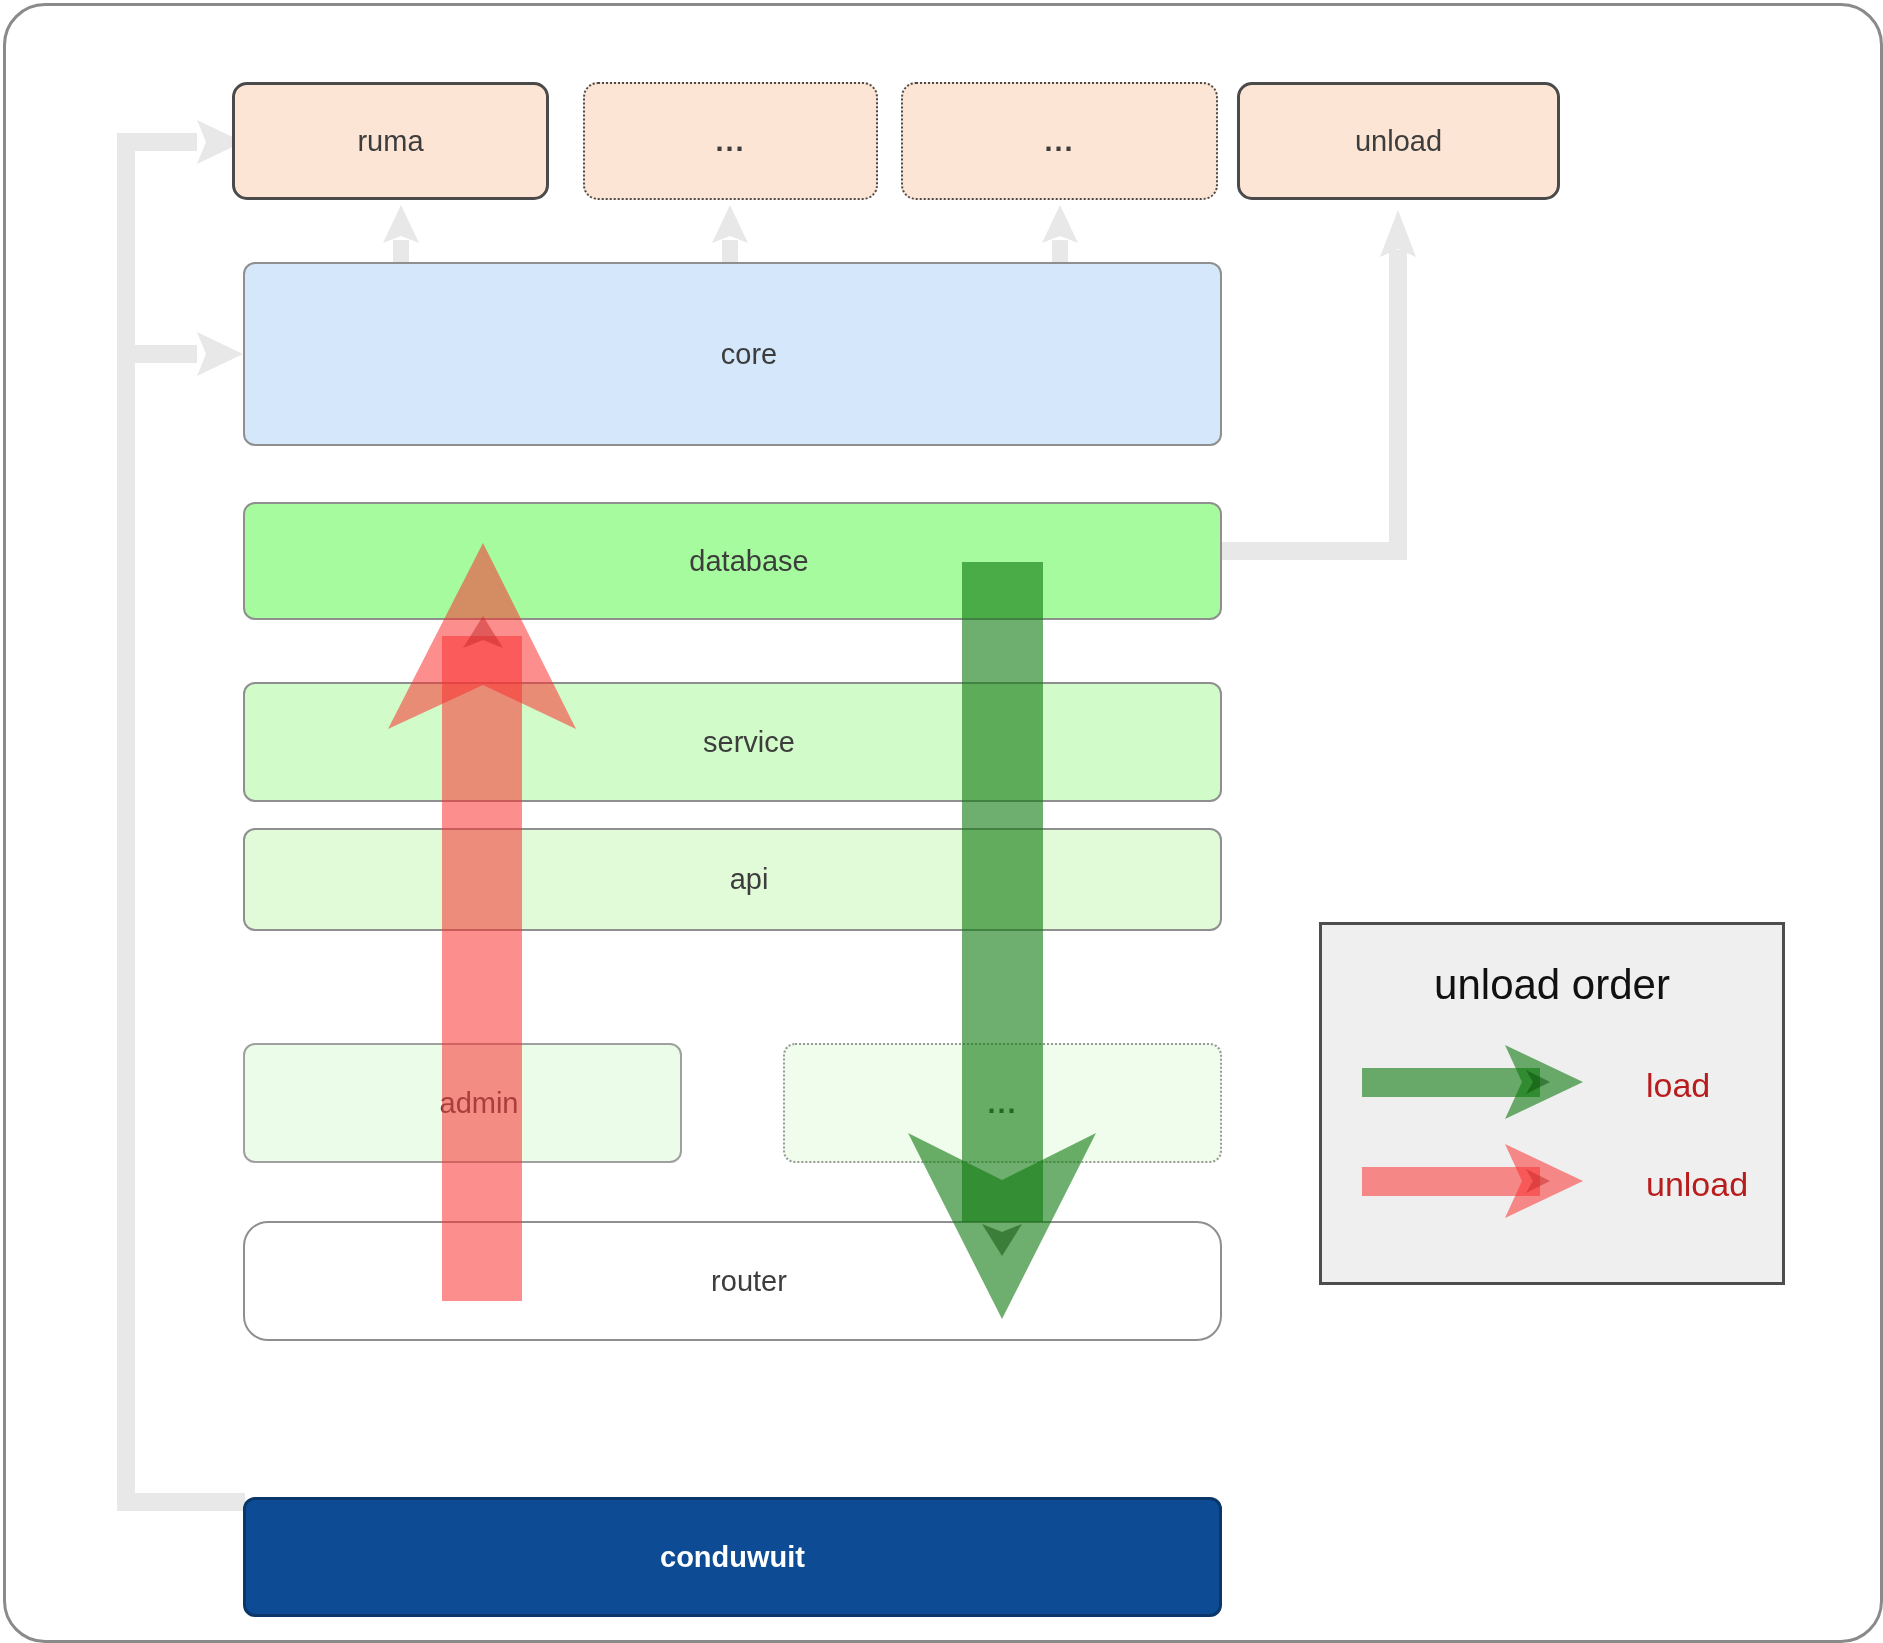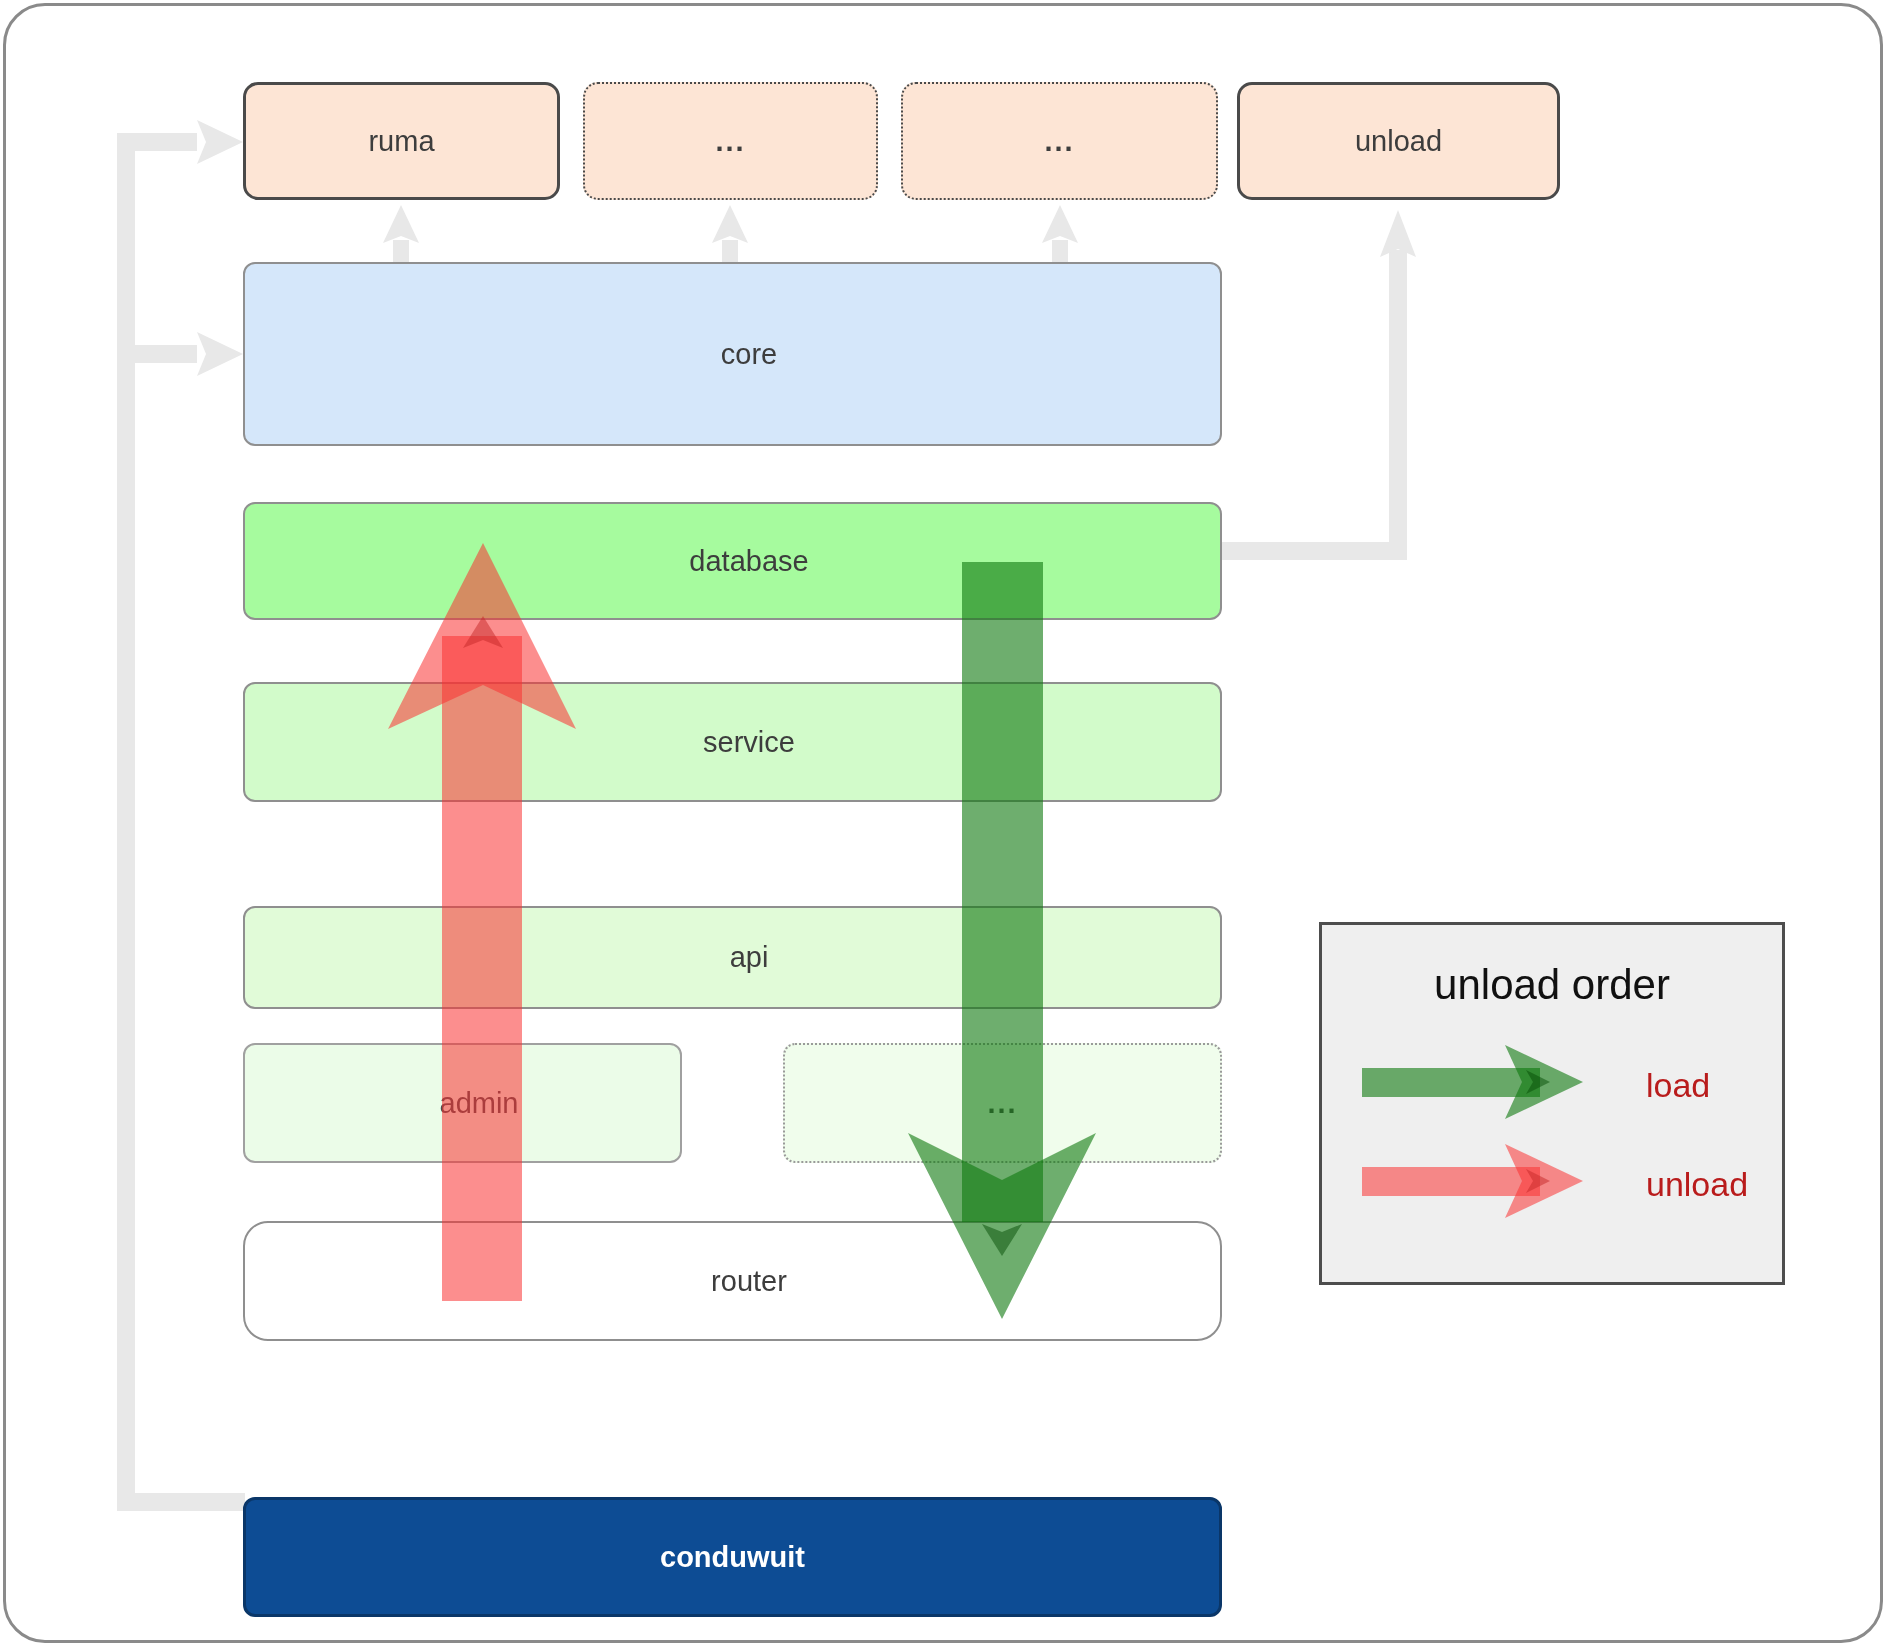--- a/index.html
+++ b/index.html
@@ -68,21 +68,21 @@
       <polygon points="712,243 730,205 748,243 730,236"></polygon>
       <rect x="1052" y="240" width="16" height="23"></rect>
       <polygon points="1042,243 1060,205 1078,243 1060,236"></polygon>
 
       <rect x="1222" y="542" width="185" height="18"></rect>
       <rect x="1389" y="250" width="18" height="310"></rect>
       <polygon points="1380,257 1398,210 1416,257 1398,249"></polygon>
     </g>
   </svg>
 
-  <div class="node top peach-solid" id="node-ruma" style="left:243px;top:82px;width:317px;height:118px;">
+  <div class="node top peach-solid" id="node-ruma" style="left:232px;top:82px;width:317px;height:118px;">
     <span>ruma</span>
   </div>
   <div class="node top peach-dotted dots" style="left:583px;top:82px;width:295px;height:118px;">
     <span>...</span>
   </div>
   <div class="node top peach-dotted dots" style="left:901px;top:82px;width:317px;height:118px;">
     <span>...</span>
   </div>
   <div class="node top peach-solid" id="node-rocksdb" style="left:1237px;top:82px;width:323px;height:118px;">
     <span>unload</span>
@@ -90,21 +90,21 @@
 
   <div class="node gray-border" id="node-core" style="left:243px;top:262px;width:979px;height:184px;">
     <span>core</span>
   </div>
   <div class="node gray-border" id="node-database" style="left:243px;top:502px;width:979px;height:118px;">
     <span>database</span>
   </div>
   <div class="node gray-border" id="node-service" style="left:243px;top:682px;width:979px;height:120px;">
     <span>service</span>
   </div>
-  <div class="node gray-border" id="node-api" style="left:243px;top:906px;width:979px;height:103px;">
+  <div class="node gray-border" id="node-api" style="left:243px;top:828px;width:979px;height:103px;">
     <span>api</span>
   </div>
   <div class="node gray-border" id="node-admin" style="left:243px;top:1043px;width:439px;height:120px;">
     <span>admin</span>
   </div>
   <div class="node dots" id="node-dots-admin" style="left:783px;top:1043px;width:439px;height:120px;">
     <span>...</span>
   </div>
   <div class="node gray-border" id="node-router" style="left:243px;top:1221px;width:979px;height:120px;border-radius:25px;">
     <span>router</span>

